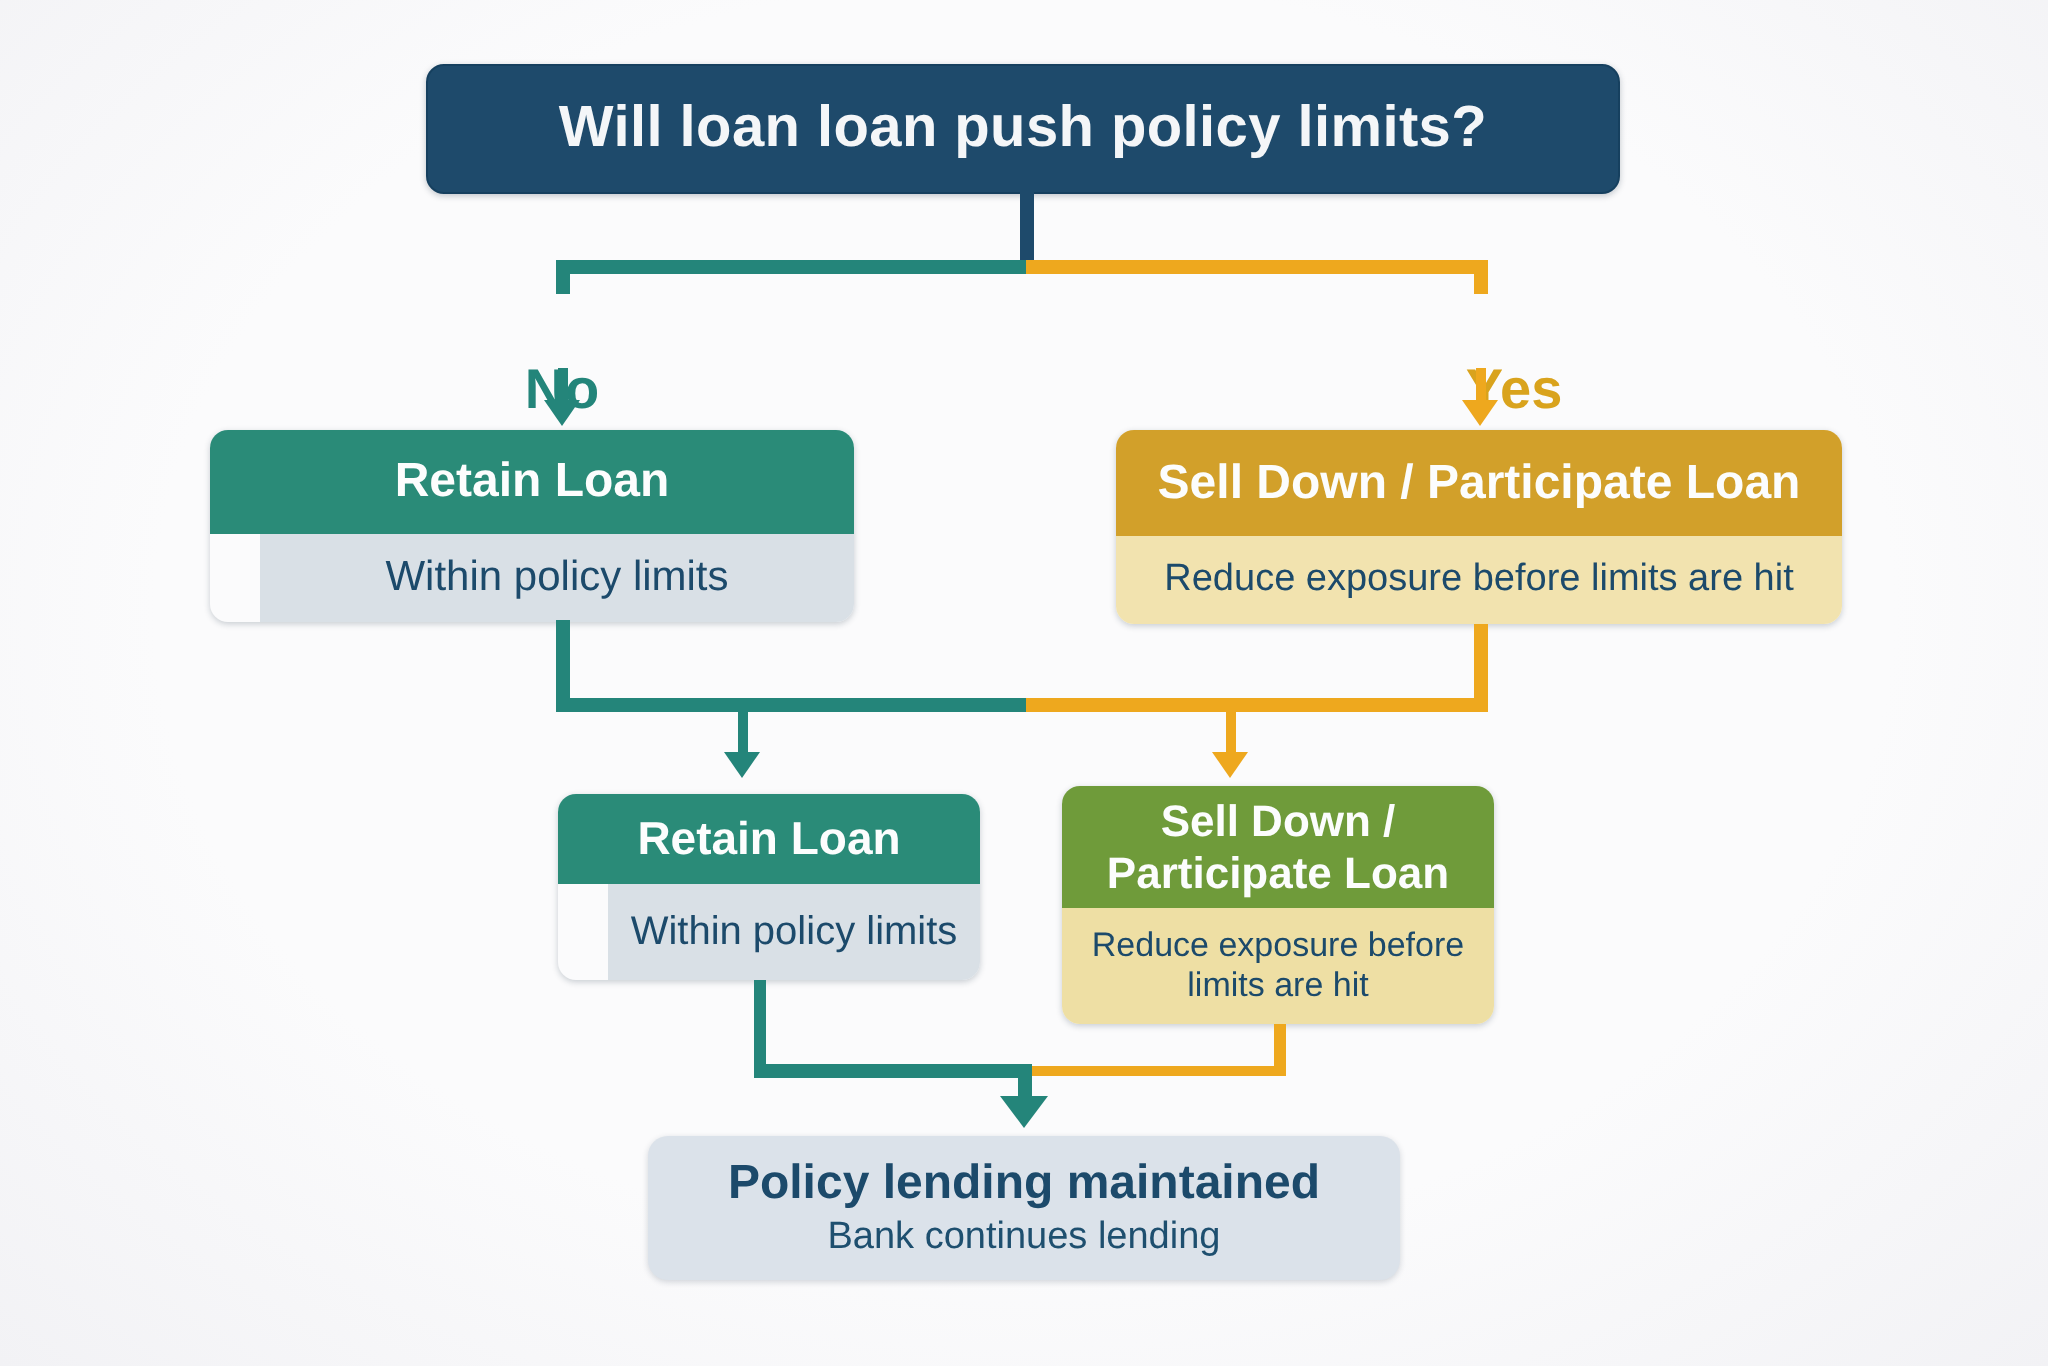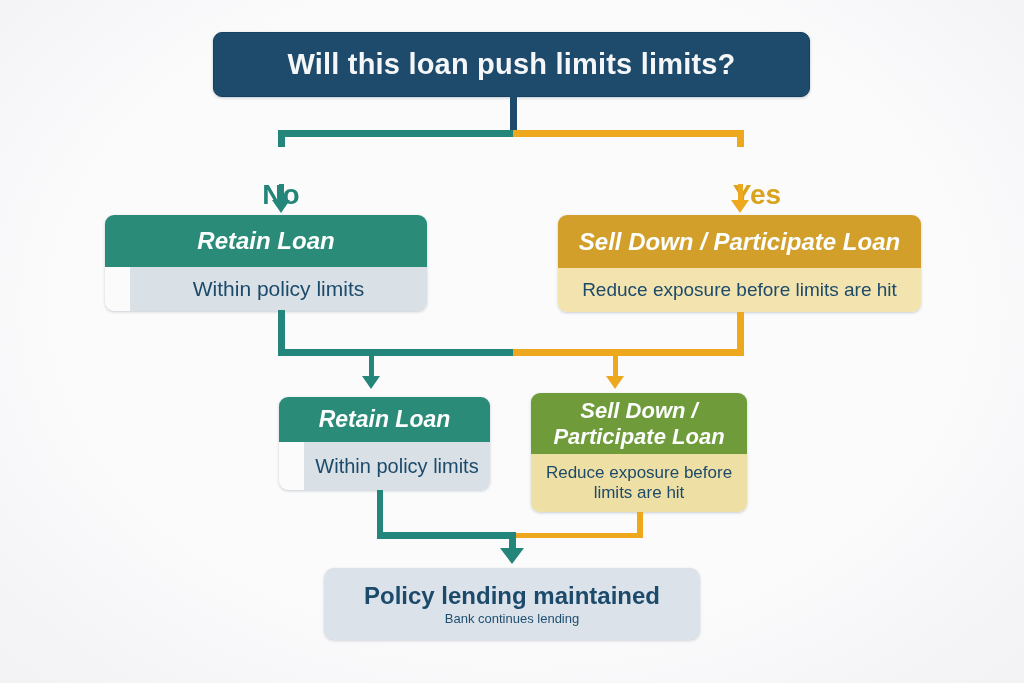--- a/index.html
+++ b/index.html
@@ -25,41 +25,40 @@
   }
   .node{
     position:absolute;border-radius:9px;overflow:hidden;
     box-shadow:0 1px 3px rgba(20,40,60,.22);
     display:flex;flex-direction:column;
   }
   .node-header{
     display:flex;align-items:center;justify-content:center;
     color:#fcfdfd;font-weight:bold;text-align:center;line-height:1.15;
     padding:0 8px;
-    font-style:italic;
   }
   .node-body{
     display:flex;align-items:center;justify-content:center;
     color:#1c4a6b;text-align:center;line-height:1.15;flex:1;
     padding:0 8px;
   }
   .bg-teal{background:#2a8b78;}
   .bg-gold{background:#d2a02a;}
   .bg-green{background:#6f9b3a;}
   .bg-gray{background:#d9e0e6;margin-left:25px;}
   .bg-yellow{background:#f2e3af;}
   .bg-yellow2{background:#eedfa4;}
   .outcome{
     position:absolute;left:324px;top:568px;width:376px;height:72px;
     background:#dbe2ea;border-radius:10px;
     display:flex;flex-direction:column;align-items:center;justify-content:center;
     box-shadow:0 1px 3px rgba(20,40,60,.18);
   }
   .outcome-title{color:#1c4a6b;font-size:24px;font-weight:bold;line-height:1.25;}
-  .outcome-sub{color:#1e4f6f;font-size:13px;line-height:1.25;}
+  .outcome-sub{color:#1e4f6f;font-size:19px;line-height:1.25;}
   
   .seg{position:absolute;}
   .c-navy{background:#1e4a6b;}
   .c-teal{background:#24857a;}
   .c-gold{background:#eea81e;}
   .branch-label{
     position:absolute;width:80px;text-align:center;
     font-size:28px;font-weight:bold;line-height:1;margin-top:30px;
   }
   .t-teal{color:#23857a;}
@@ -68,21 +67,21 @@
   .ah-teal{border-left:9px solid transparent;border-right:9px solid transparent;border-top:13px solid #24857a;}
   .ah-gold{border-left:9px solid transparent;border-right:9px solid transparent;border-top:13px solid #eea81e;}
   .ah-big{border-left:12px solid transparent;border-right:12px solid transparent;border-top:16px solid #24857a;}
 </style>
 </head>
 <body>
 
 <div class="canvas">
 
   <div class="qbox">
-    <span>Will this loan push limits limits?</span>
+    <span>Will loan loan push policy limits?</span>
   </div>
 
   <div class="seg c-navy" style="left:510px;top:94px;width:7px;height:41px;"></div>
 
   <div class="seg c-teal" style="left:278px;top:130px;width:239px;height:7px;"></div>
   <div class="seg c-gold" style="left:513px;top:130px;width:231px;height:7px;"></div>
   <div class="seg c-teal" style="left:278px;top:130px;width:7px;height:17px;"></div>
   <div class="seg c-gold" style="left:737px;top:130px;width:7px;height:17px;"></div>
 
   <div class="branch-label t-teal" style="left:241px;top:151px;">No</div>

